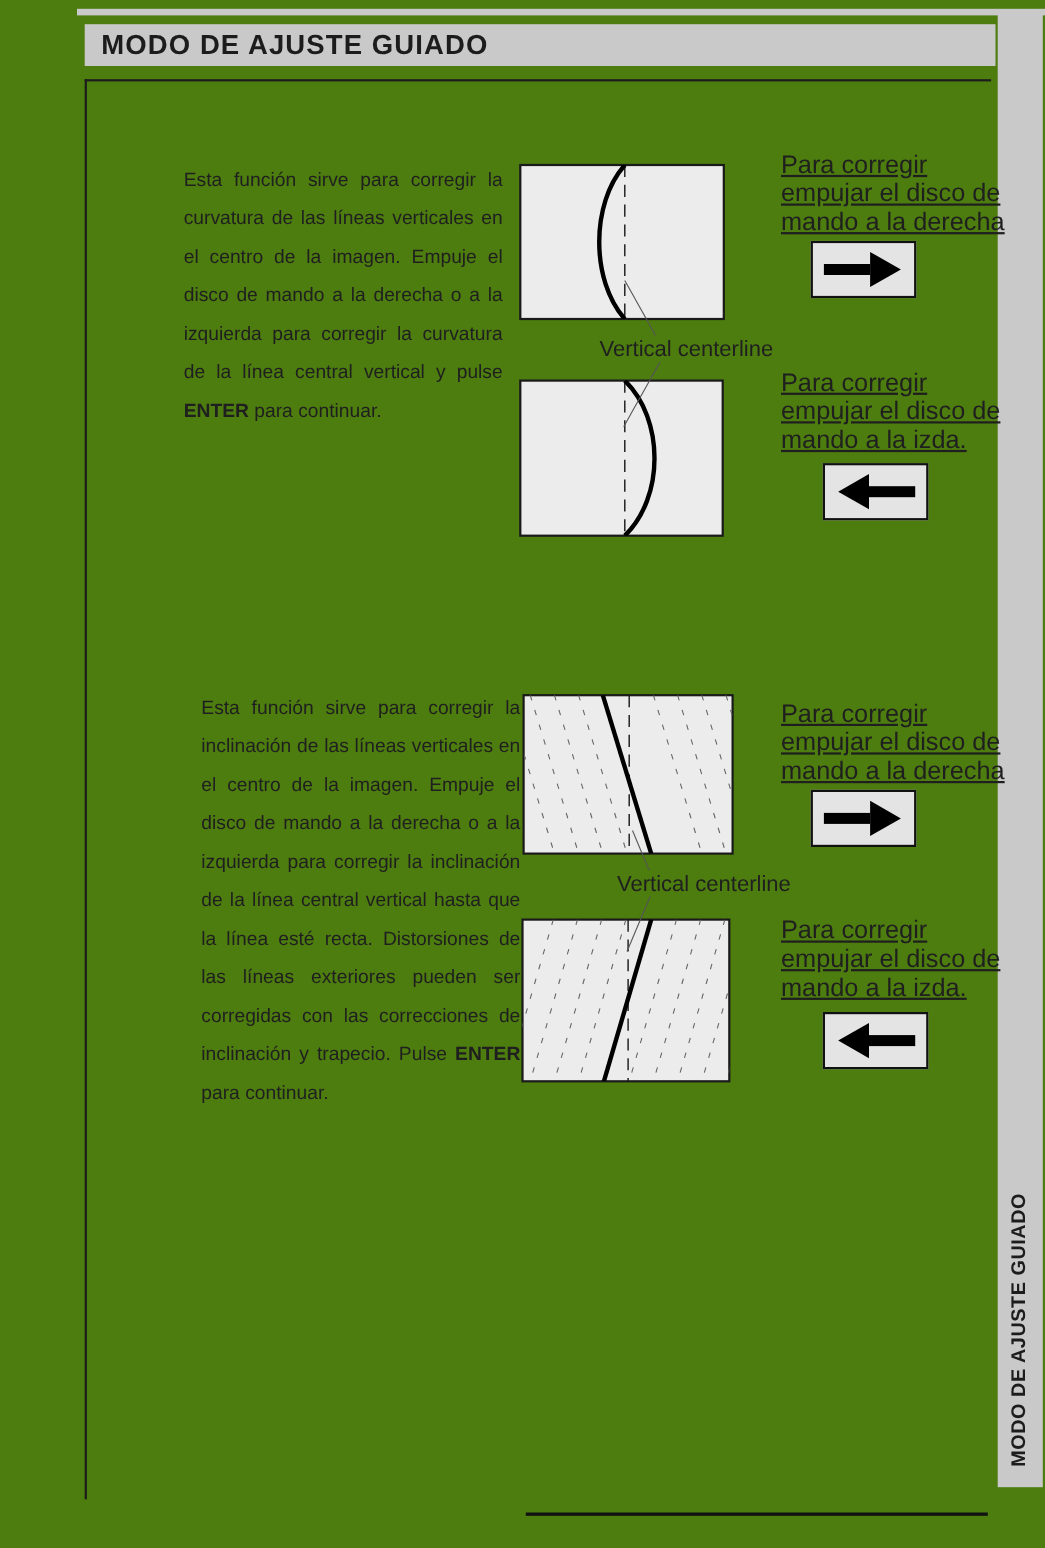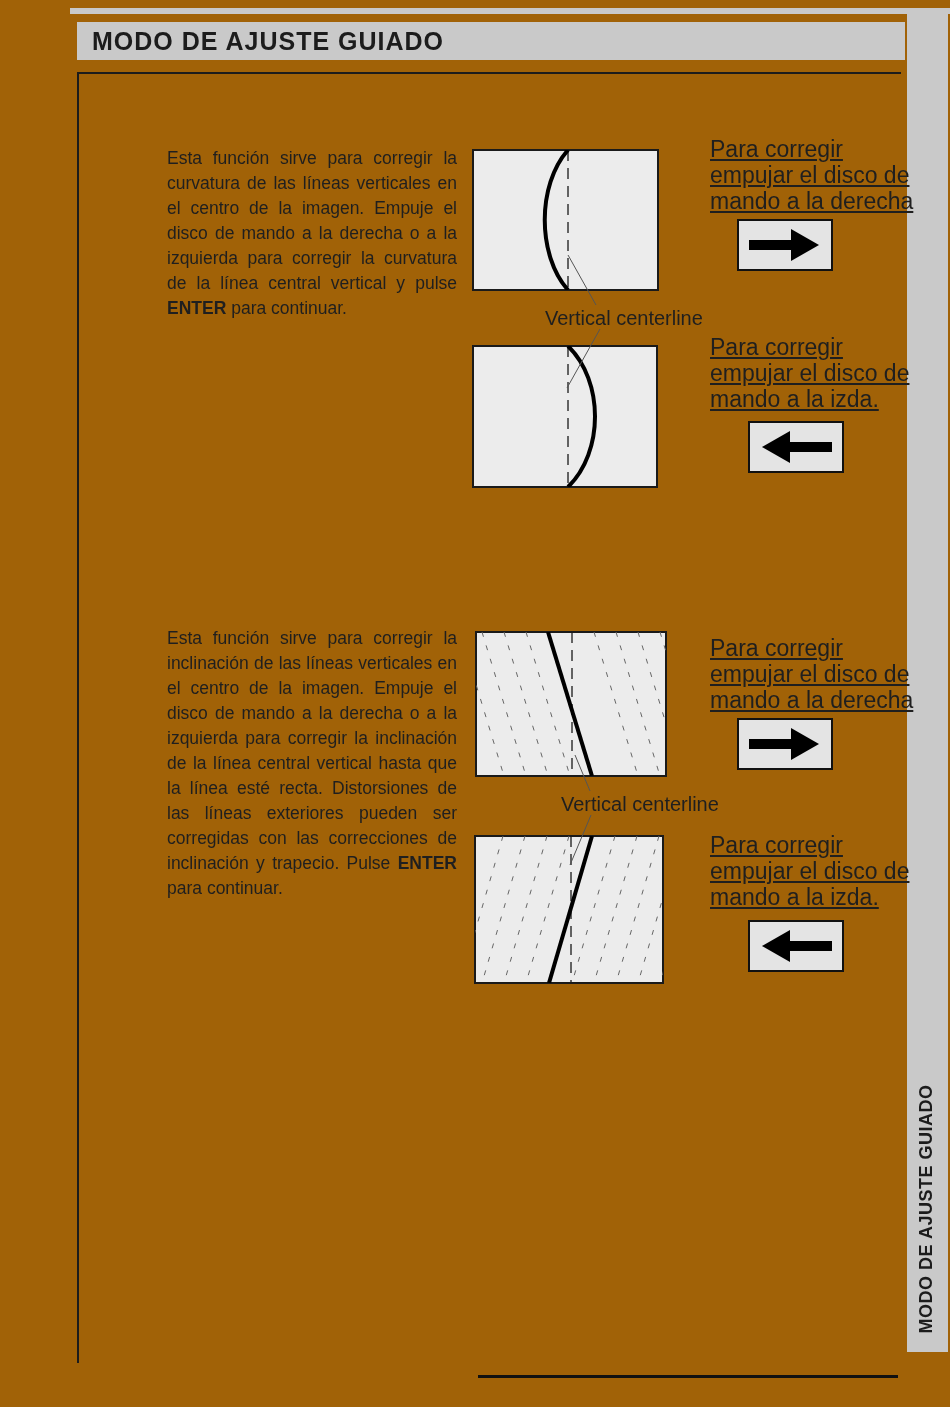--- a/index.html
+++ b/index.html
@@ -1,37 +1,37 @@
 <!DOCTYPE html>
 <html><head>
 <meta charset="utf-8">
 <style>
   html,body{margin:0;padding:0;background:#fff;}
-  .page{position:relative;width:950px;height:1407px;background:#a16207;overflow:hidden;
+  .page{position:relative;width:950px;height:1407px;background:#4d7c0f;overflow:hidden;
         font-family:"Liberation Sans", sans-serif;color:#1f1f1f;}
 
   .top-strip{position:absolute;left:70px;top:8px;width:880px;height:6px;background:#c9c9c9;}
 
   .header-bar{position:absolute;left:77px;top:22px;width:828px;height:38px;background:#c9c9c9;}
   .header-bar .title{display:block;padding-left:15px;font-size:25px;font-weight:bold;
         letter-spacing:1px;line-height:38px;color:#1c1c1c;white-space:nowrap;}
 
   .side-tab{position:absolute;left:907px;top:12px;width:41px;height:1340px;background:#c9c9c9;}
   .v-label{position:absolute;left:795px;top:1198px;width:264px;height:22px;
         transform:rotate(-90deg);transform-origin:center;text-align:center;
         font-size:18px;font-weight:bold;letter-spacing:0.5px;color:#1c1c1c;white-space:nowrap;}
 
   .frame-top{position:absolute;left:77px;top:72px;width:824px;height:0;border-top:2px solid #1c1c1c;}
   .frame-left{position:absolute;left:77px;top:72px;width:0;height:1291px;border-left:2px solid #1c1c1c;}
 
-  .para{position:absolute;width:290px;font-size:17.5px;line-height:25px;text-align:justify;
+  .para{position:absolute;width:290px;font-size:17.5px;line-height:35px;text-align:justify;
         color:#1f1f1f;hyphens:none;}
   .para .b{font-weight:bold;}
   .p1{left:167px;top:146px;}
-  .p2{left:167px;top:626px;}
+  .p2{left:183px;top:626px;}
 
   .caption{position:absolute;font-size:20px;color:#1f1f1f;white-space:nowrap;}
   .c1{left:545px;top:307px;}
   .c2{left:561px;top:793px;}
 
   .diag{position:absolute;}
   .d1{left:460px;top:145px;}
   .d2{left:460px;top:625px;}
 
   .note{position:absolute;width:205px;font-size:23px;line-height:26px;white-space:pre-line;color:#1f1f1f;text-decoration:underline;}

